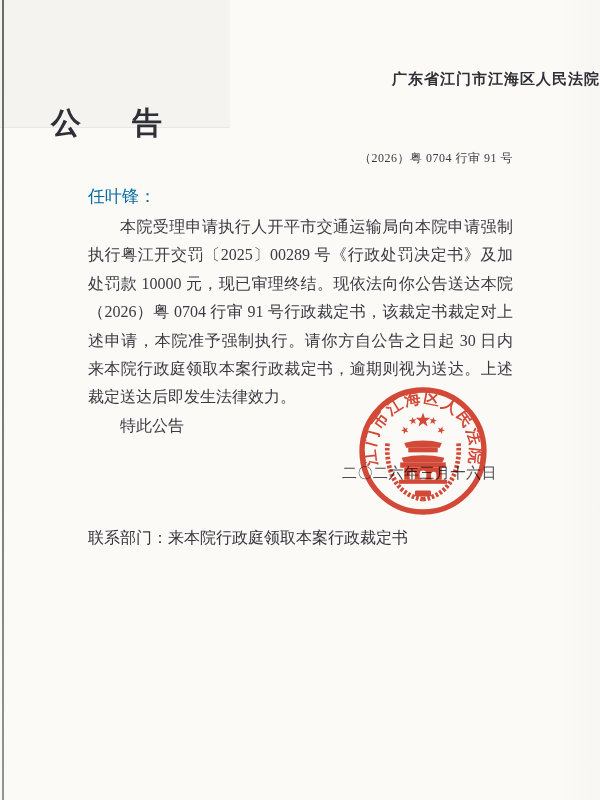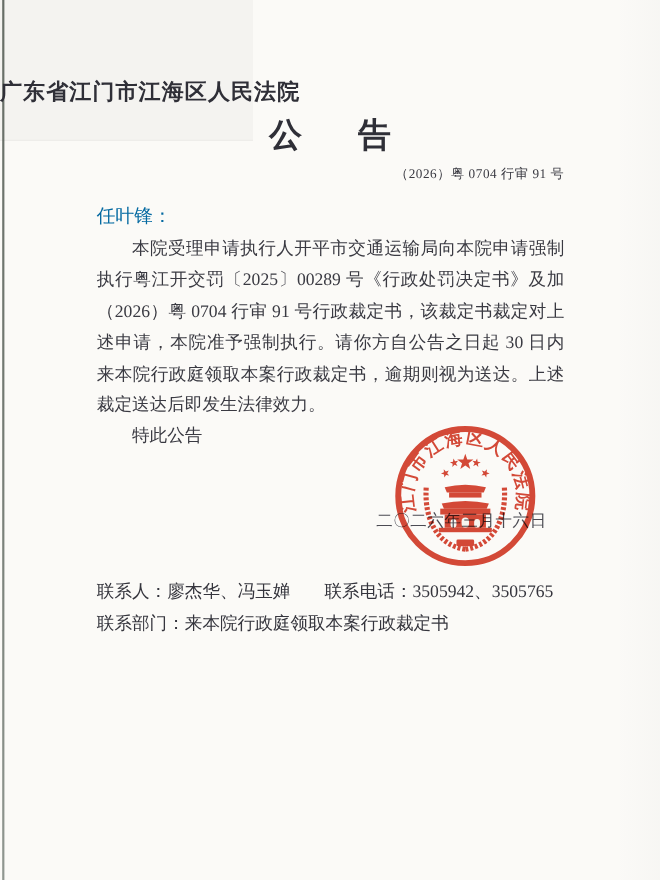--- a/index.html
+++ b/index.html
@@ -9,23 +9,23 @@
     font-family:"Liberation Serif","DejaVu Serif",serif;
     color:#3a3a42;
   }
   .scan-edge{position:absolute;left:2px;top:0;width:2px;height:100%;
     background:linear-gradient(180deg,#4e564e 0%,#5a625a 45%,#7d857e 100%);opacity:.85;}
   .corner-shade{position:absolute;left:0;top:0;width:230px;height:127px;
     background:rgba(185,188,184,0.10);border-bottom:1px solid rgba(0,0,0,0.045);}
   .right-shade{position:absolute;right:0;top:0;width:40px;height:100%;
     background:linear-gradient(90deg,rgba(0,0,0,0) 0%,rgba(120,130,140,0.03) 100%);}
 
-  .court-name{position:absolute;top:70px;left:0;right:0;text-align:left;
-    font-size:20px;font-weight:700;color:#2f2f37;letter-spacing:1px;}
-  .doc-title{position:absolute;top:103px;left:0;right:0;text-align:center;
+  .court-name{position:absolute;top:70px;left:0;right:0;text-align:right;
+    font-size:15px;font-weight:700;color:#2f2f37;letter-spacing:1px;}
+  .doc-title{position:absolute;top:103px;left:0;right:0;text-align:left;
     font-size:30px;font-weight:700;color:#2f2f37;
     letter-spacing:1.7em;text-indent:1.7em;}
   .case-number{position:absolute;top:150px;right:87px;
     font-size:12px;color:#3a3a42;letter-spacing:.5px;}
   .addressee{position:absolute;top:185px;left:88px;font-size:17px;color:#0369a1;}
 
   .body-text{position:absolute;top:213px;left:88px;width:425px;
     font-size:16px;line-height:28.4px;color:#3a3a42;}
   .bline{min-height:28.4px;}
   .jl{text-align:justify;text-align-last:justify;}
@@ -54,20 +54,21 @@
   <div class="scan-edge"></div>
 
   <div class="court-name">广东省江门市江海区人民法院</div>
   <div class="doc-title">公告</div>
   <div class="case-number">（2026）粤 0704 行审 91 号</div>
   <div class="addressee">任叶锋：</div>
 
   <div class="body-text">
     <div class="bline indent jl">本院受理申请执行人开平市交通运输局向本院申请强制</div>
     <div class="bline jl">执行粤江开交罚〔2025〕00289 号《行政处罚决定书》及加</div>
+    <div class="bline jl">处罚款 10000 元，现已审理终结。现依法向你公告送达本院</div>
     <div class="bline jl">（2026）粤 0704 行审 91 号行政裁定书，该裁定书裁定对上</div>
     <div class="bline jl">述申请，本院准予强制执行。请你方自公告之日起 30 日内</div>
     <div class="bline jl">来本院行政庭领取本案行政裁定书，逾期则视为送达。上述</div>
     <div class="bline">裁定送达后即发生法律效力。</div>
     <div class="bline indent">特此公告</div>
   </div>
 
   <div class="issue-date nowrap">二〇二六年三月十六日</div>
 
   <div class="seal">
@@ -96,21 +97,17 @@
         <rect x="112" y="131" width="8" height="12" rx="4" fill="#fbfaf7"></rect>
         <rect x="64" y="143" width="72" height="6"></rect>
         <rect x="88" y="159" width="24" height="9" rx="2"></rect>
         <path d="M100 172 C 63 167 44 133 47 88" fill="none" stroke="#d5402e" stroke-width="7" stroke-dasharray="4 2.6"></path>
         <path d="M100 172 C 137 167 156 133 153 88" fill="none" stroke="#d5402e" stroke-width="7" stroke-dasharray="4 2.6"></path>
       </g>
     </svg>
   </div>
 
   <div class="contacts">
-    <div class="contact-line">
-      <span class="nowrap"><span>联系人：</span><span>廖杰华、冯玉婵</span></span>
-      <span class="phone-pos"><span>联系电话：</span><span>3505942、3505765</span></span>
-    </div>
     <div class="contact-line l2">
       <span class="nowrap"><span>联系部门：</span><span>来本院行政庭领取本案行政裁定书</span></span>
     </div>
   </div>
 </div>
 
 </body></html>

